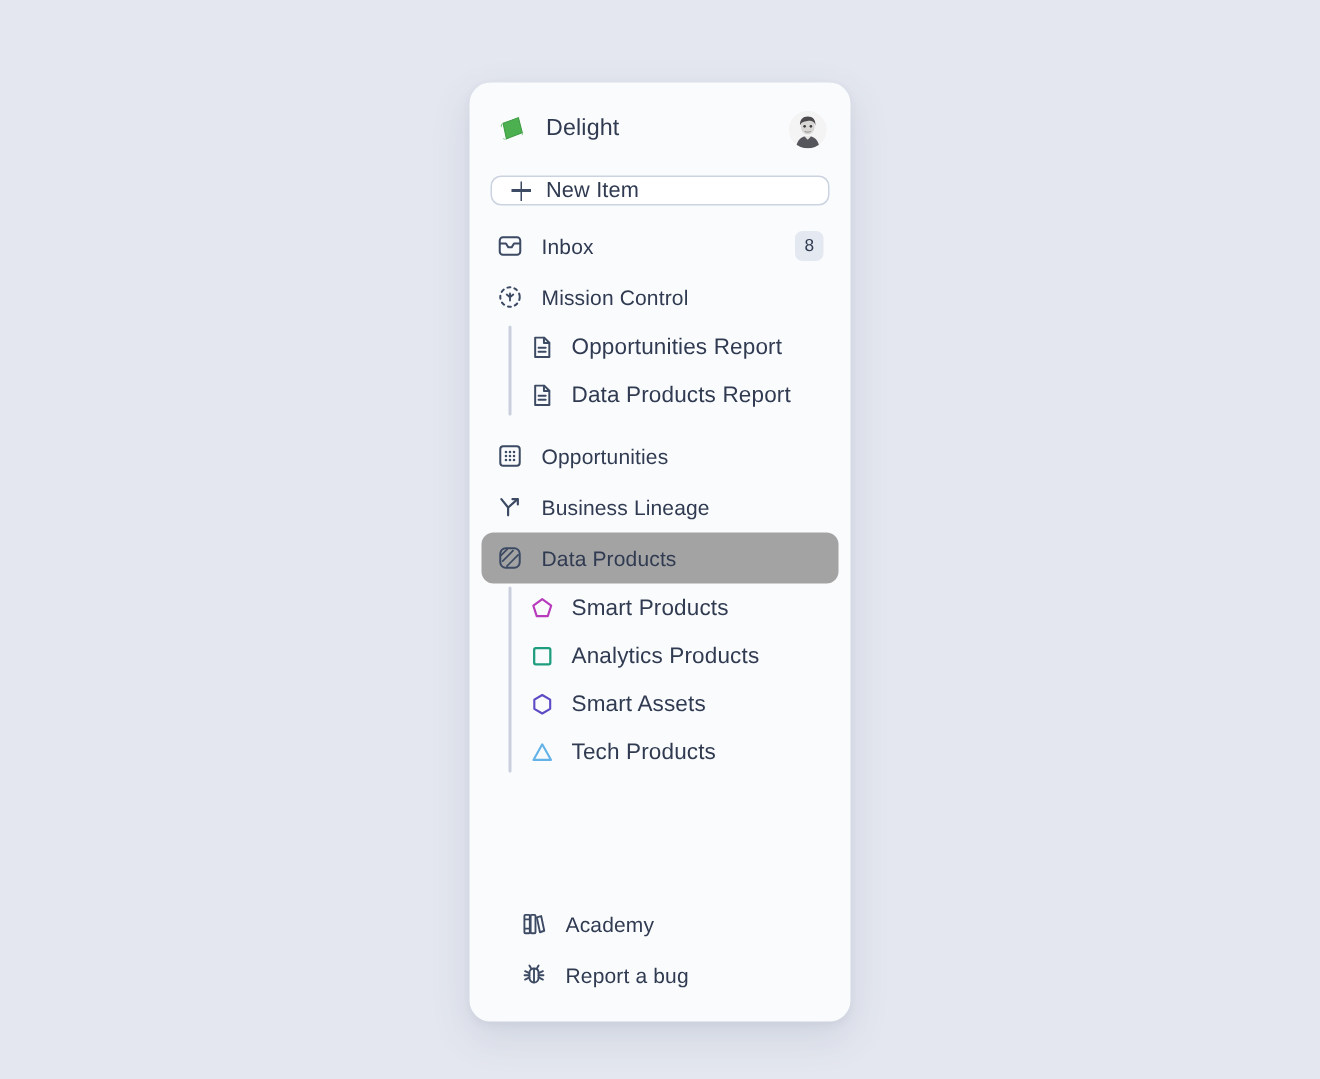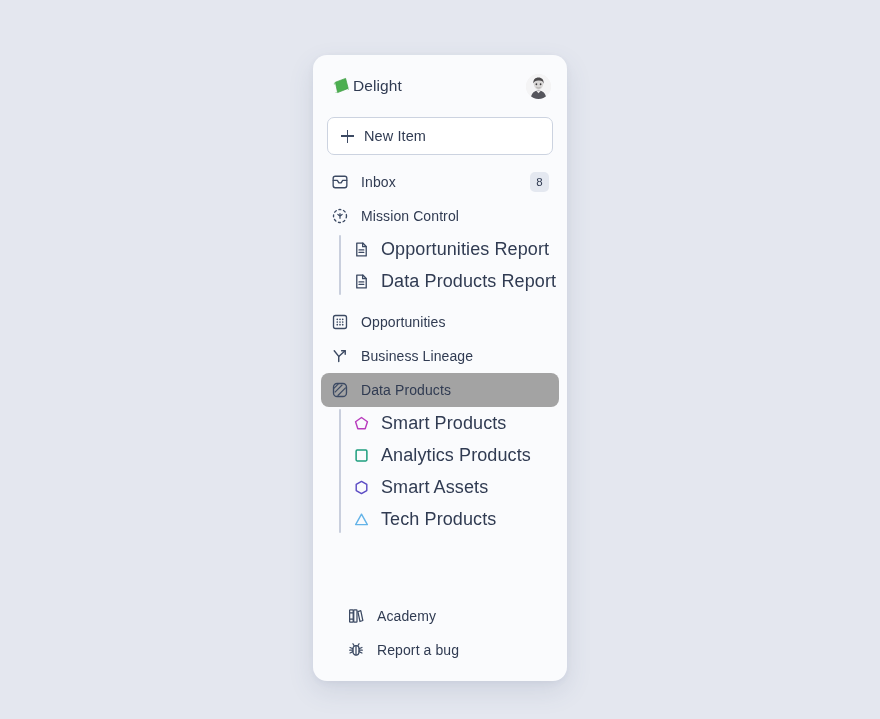--- a/index.html
+++ b/index.html
@@ -36,20 +36,21 @@
   .panel-header {
     display: flex;
     align-items: center;
     padding: 16px 16px 0 16px;
     height: 46px;
     box-sizing: border-box;
   }
   .brand {
     display: flex;
     align-items: center;
+    gap: 11px;
     flex: 1;
     min-width: 0;
   }
   .brand-logo {
     width: 24px;
     height: 24px;
     flex: 0 0 24px;
     display: block;
   }
   .brand-name {
@@ -68,21 +69,21 @@
     display: block;
   }
   .avatar svg { display: block; }
 
   
   .new-item-wrap {
     padding: 16px 14px 0 14px;
   }
   .new-item-btn {
     width: 100%;
-    height: 38px;
+    height: 20px;
     box-sizing: border-box;
     background: #ffffff;
     border: 1px solid #ccd3e0;
     border-radius: 7px;
     display: flex;
     align-items: center;
     gap: 10px;
     padding: 0 13px;
     font-size: 14.5px;
     color: #303b52;
@@ -174,21 +175,21 @@
     height: 32px;
     display: flex;
     align-items: center;
     gap: 11px;
     padding: 0 10px;
     border-radius: 8px;
     cursor: pointer;
     box-sizing: border-box;
   }
   .child-row .label {
-    font-size: 18px;
+    font-size: 15px;
     color: #303b52;
     white-space: nowrap;
     letter-spacing: 0.1px;
   }
   .child-icon {
     width: 17px;
     height: 17px;
     flex: 0 0 17px;
     display: block;
   }

